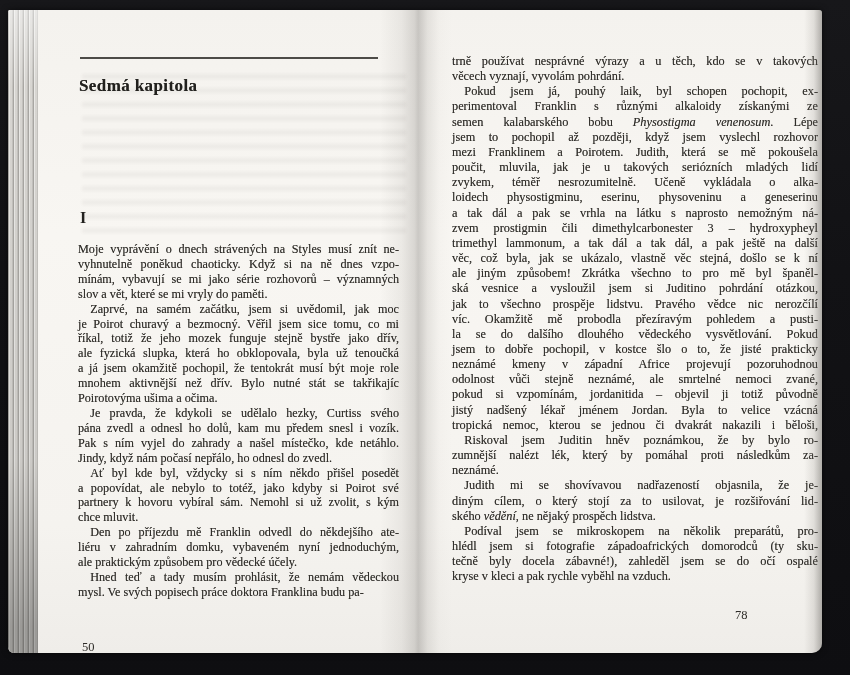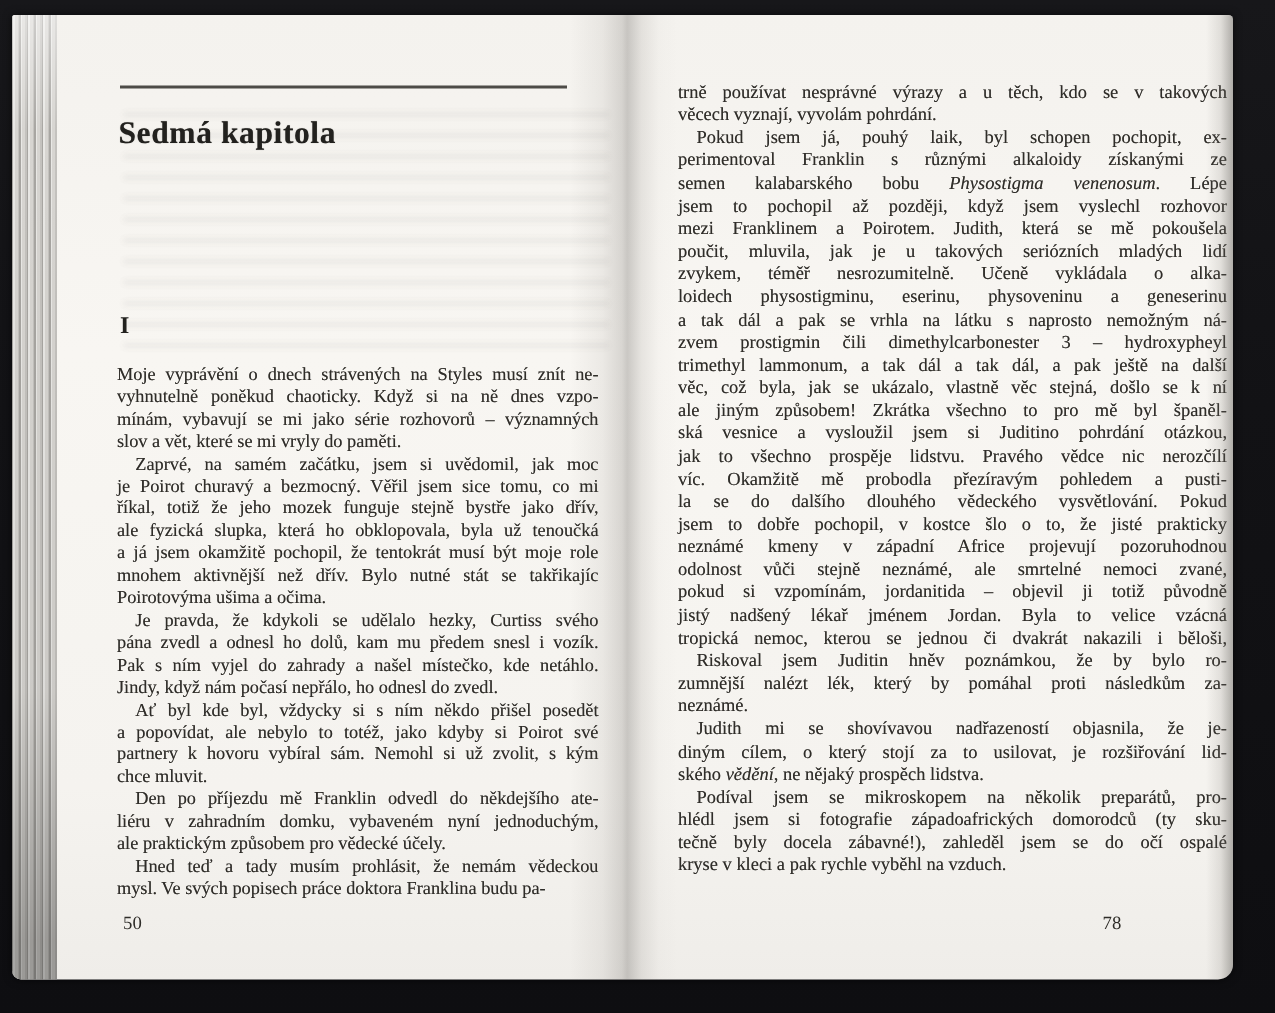--- a/index.html
+++ b/index.html
@@ -31,40 +31,40 @@
       rgba(40,36,32,0.22) 53%,rgba(70,64,58,0.10) 66%,rgba(70,64,58,0.02) 82%,rgba(70,64,58,0) 100%);
   }
   .right-edge-shade{
     position:absolute;right:0;top:0;width:18px;height:100%;pointer-events:none;
     background:linear-gradient(90deg,rgba(130,126,120,0) 0%,rgba(130,126,120,0.18) 55%,rgba(90,87,82,0.45) 100%);
     border-radius:0 3px 10px 0;
   }
   .rule{position:absolute;left:42px;top:47px;width:298px;height:2px;background:#4d4b47;}
   .chapter{
     position:absolute;left:41px;top:66px;margin:0;
-    font-size:21px;font-weight:bold;color:var(--ink-dark);letter-spacing:0.4px;
+    font-size:17px;font-weight:bold;color:var(--ink-dark);letter-spacing:0.4px;
     text-shadow:0 0 0.5px rgba(30,29,26,0.55);
   }
   .ghost{
     position:absolute;left:44px;top:64px;width:324px;height:168px;pointer-events:none;
     background:repeating-linear-gradient(180deg,rgba(105,100,92,0.085) 0 5px,rgba(0,0,0,0) 5px 14px);
     filter:blur(1.6px);opacity:0.75;
   }
   .section{
     position:absolute;left:42px;top:199px;
     font-size:16px;font-weight:bold;color:var(--ink-dark);
   }
   .body{position:absolute;color:var(--ink);text-shadow:0 0 0.4px rgba(47,45,41,0.55);}
   .body-left{left:40px;top:232px;width:321px;font-size:12.2px;line-height:14.9px;}
   .body-right{left:42px;top:44px;width:366px;font-size:12.3px;line-height:15.15px;}
   .para{margin:0;}
   .line{text-align:justify;text-align-last:justify;}
   .line.last{text-align-last:left;}
   .pagenum{position:absolute;font-size:12.5px;color:var(--ink);}
-  .pagenum-left{left:44px;top:598px;}
+  .pagenum-left{left:44px;top:630px;}
   .pagenum-right{left:325px;top:598px;}
 </style>
 </head>
 <body>
 
 <div class="scan">
   <div class="spread">
     <div class="edge-strip"></div>
 
     <div class="page page-left">

